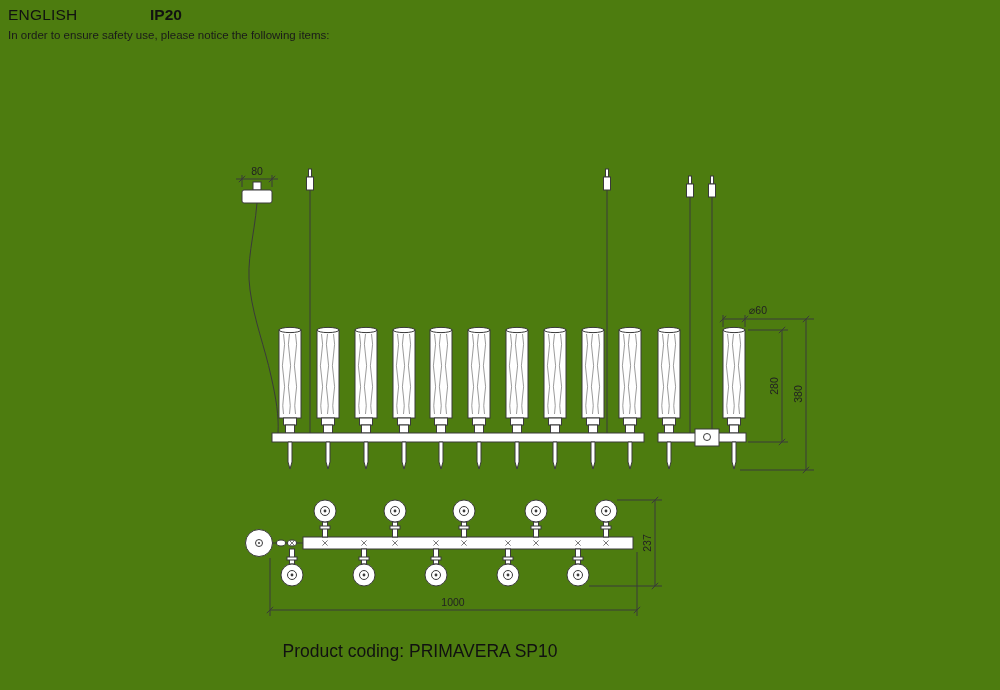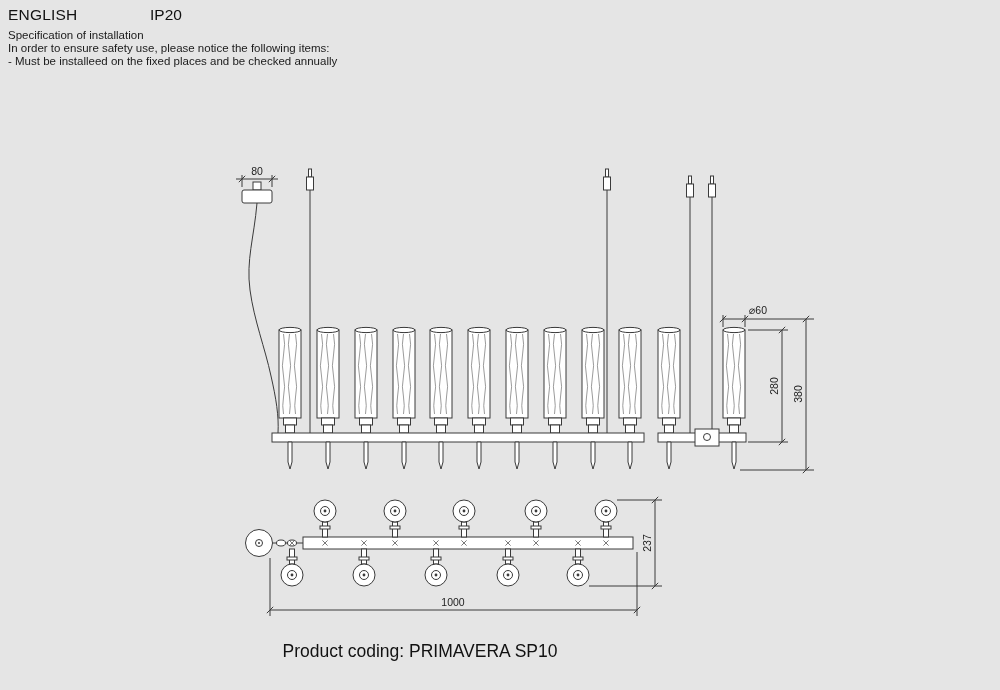--- a/index.html
+++ b/index.html
@@ -1,40 +1,38 @@
 <!DOCTYPE html>
 <html><head>
 <meta charset="utf-8">
 <style>
   * { margin:0; padding:0; box-sizing:border-box; }
   html,body { background:#fff; }
   body {
     width:1000px; height:690px; position:relative; overflow:hidden;
     font-family:"Liberation Sans","DejaVu Sans",sans-serif; color:#111;
   }
-  .page { position:absolute; inset:0; background:#e5e5e5; }
+  .page { position:absolute; inset:0; background:#4d7c0f; }
   .hdr-lang { position:absolute; top:6px; left:8px; font-size:15.5px; letter-spacing:.2px; }
-  .hdr-ip   { position:absolute; top:6px; left:150px; font-size:15.5px; }
+  .hdr-ip   { position:absolute; top:6px; left:150px; font-size:15.5px;font-weight:bold; }
   .spec { position:absolute; top:29px; left:8px; font-size:11.5px; line-height:13.2px; color:#1a1a1a; }
   .spec div { white-space:nowrap; }
   .drawing { position:absolute; top:0; left:0; }
   .coding { position:absolute; top:641px; left:0; width:840px; text-align:center; font-size:17.5px; color:#111; }
 </style>
 </head>
 <body>
 
 <div class="page">
 
   <span class="hdr-lang">ENGLISH</span>
   <span class="hdr-ip">IP20</span>
 
   <div class="spec">
-    <div>Specification of installation</div>
     <div>In order to ensure safety use, please notice the following items:</div>
-    <div>- Must be installeed on the fixed places and be checked annually</div>
   </div>
 
   <svg class="drawing" width="1000" height="690" viewBox="0 0 1000 690">
     <defs>
       <g id="shade">
         <rect x="-11" y="0" width="22" height="88" fill="#fff" stroke="#3a3a3a"></rect>
         <ellipse cx="0" cy="0" rx="11" ry="2.6" fill="#fff" stroke="#3a3a3a"></ellipse>
         <path d="M-6.5,4 q2.2,10 0,21 q-2.2,11 0,21 q2.2,11 0,21 q-1.5,9 0,17" fill="none" stroke="#909090" stroke-width="0.9"></path>
         <path d="M-0.5,4 q-2.2,10 0,21 q2.2,11 0,21 q-2.2,11 0,21 q1.5,9 0,17" fill="none" stroke="#909090" stroke-width="0.9"></path>
         <path d="M5.5,4 q2.2,10 0,21 q-2.2,11 0,21 q2.2,11 0,21 q-1.5,9 0,17" fill="none" stroke="#909090" stroke-width="0.9"></path>

